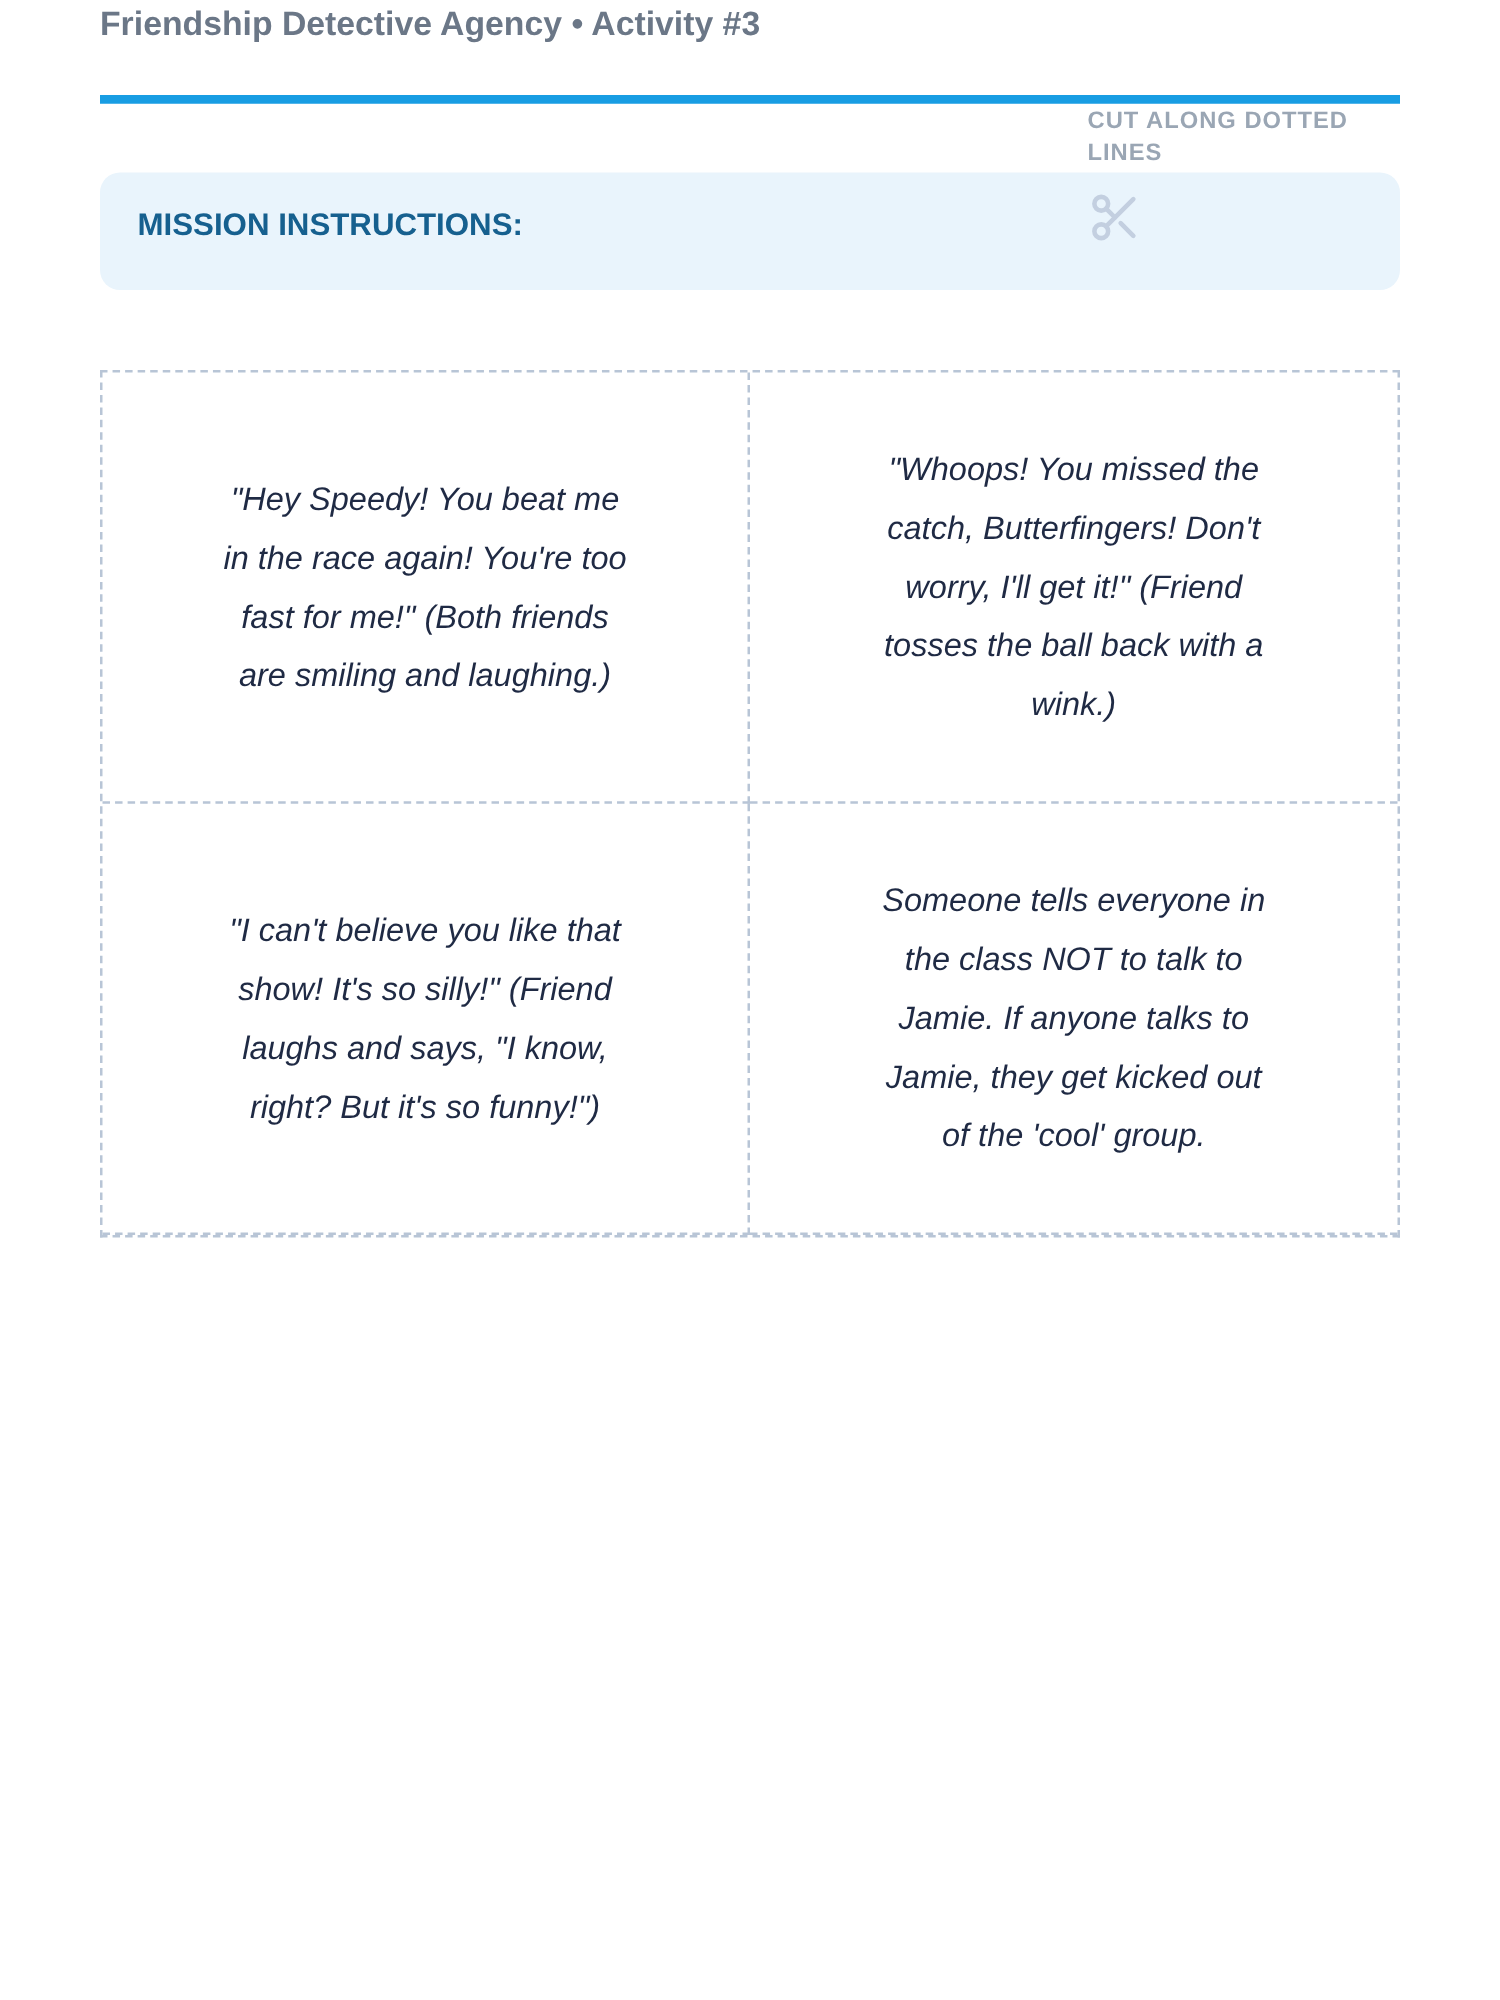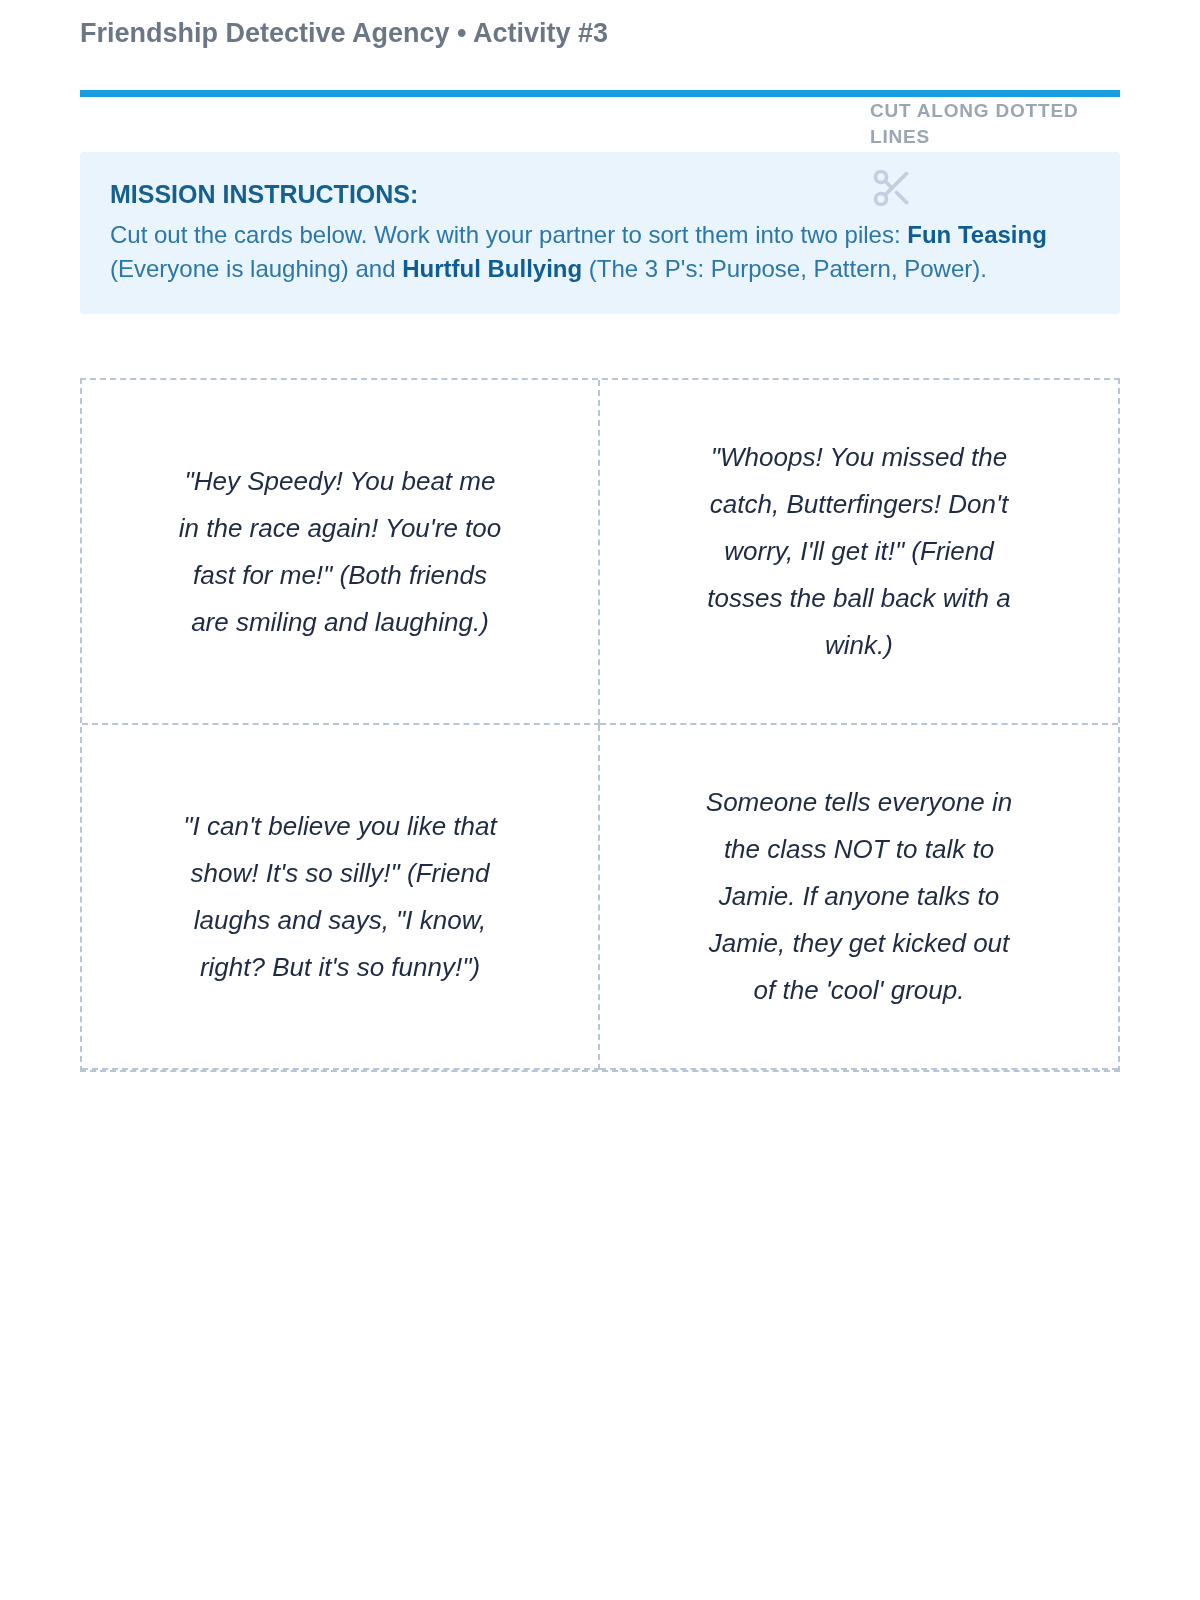--- a/index.html
+++ b/index.html
@@ -20,21 +20,20 @@
   .title {
     margin: 78px 0 0 0;
     font-size: 55px;
     line-height: 64px;
     font-weight: 900;
     letter-spacing: 0.5px;
     color: #1a6dae;
     white-space: pre-line;
   }
   .subtitle {
-    margin-top: 14px;
     font-size: 27px;
     line-height: 38px;
     font-weight: 600;
     color: #6b7787;
   }
   .cut-note {
     position: absolute;
     top: 84px;
     right: 80px;
     width: 250px;
@@ -55,21 +54,21 @@
   .rule {
     margin-top: 38px;
     height: 7px;
     background: #189de3;
     border: none;
   }
   
   .mission {
     margin-top: 55px;
     background: #e9f4fc;
-    border-radius: 4px;
+    border-radius: 16px;
     padding: 26px 30px 28px 30px;
   }
   .mission-heading {
     font-size: 25px;
     line-height: 32px;
     font-weight: 700;
     color: #16608f;
     margin-bottom: 8px;
   }
   .mission-body {
@@ -131,22 +130,20 @@
     </div>
 
 
     <div class="subtitle">Friendship Detective Agency • Activity #3</div>
   </header>
 
   <div class="rule"></div>
 
   <section class="mission">
     <div class="mission-heading">MISSION INSTRUCTIONS:</div>
-    <p class="mission-body"><span>Cut out the cards below. Work with your partner to sort them into two piles: </span><span class="b">Fun Teasing</span><span>
-(Everyone is laughing) and </span><span class="b">Hurtful Bullying</span><span> (The 3 P's: Purpose, Pattern, Power).</span></p>
   </section>
 
   <section class="grid">
     <div class="card">
       <div class="card-text">"Hey Speedy! You beat me
 in the race again! You're too
 fast for me!" (Both friends
 are smiling and laughing.)</div>
     </div>
     <div class="card">

